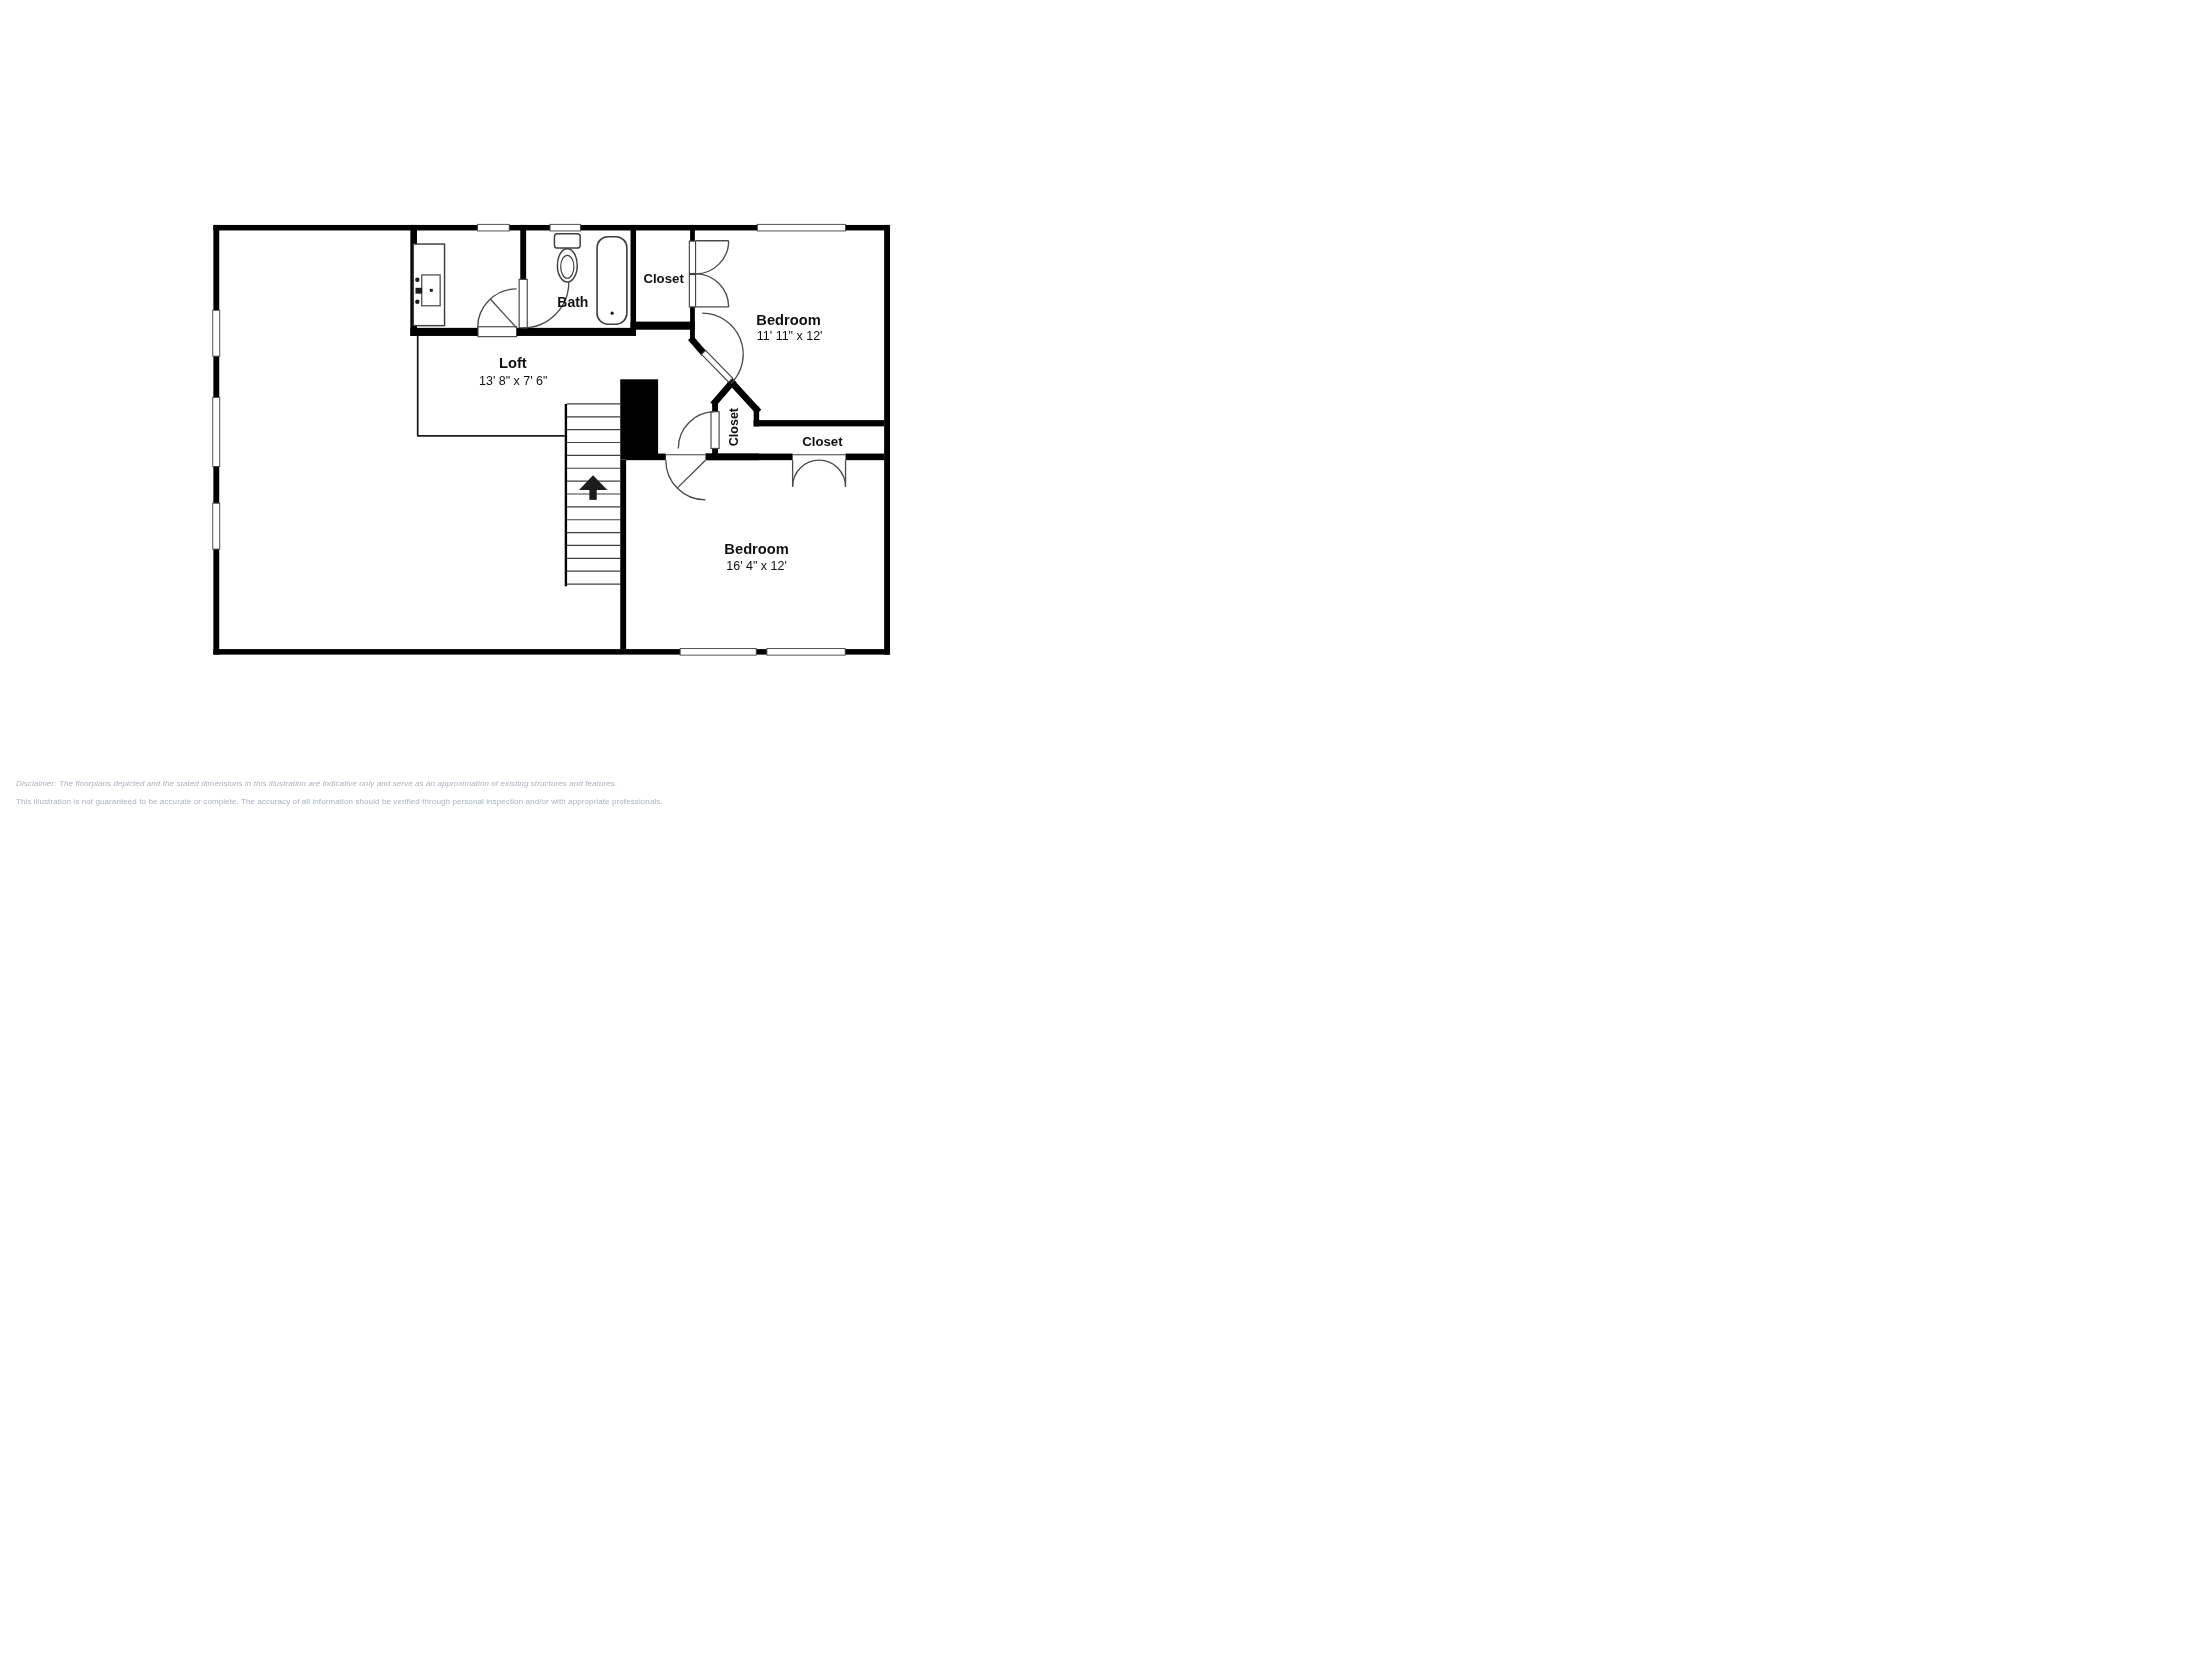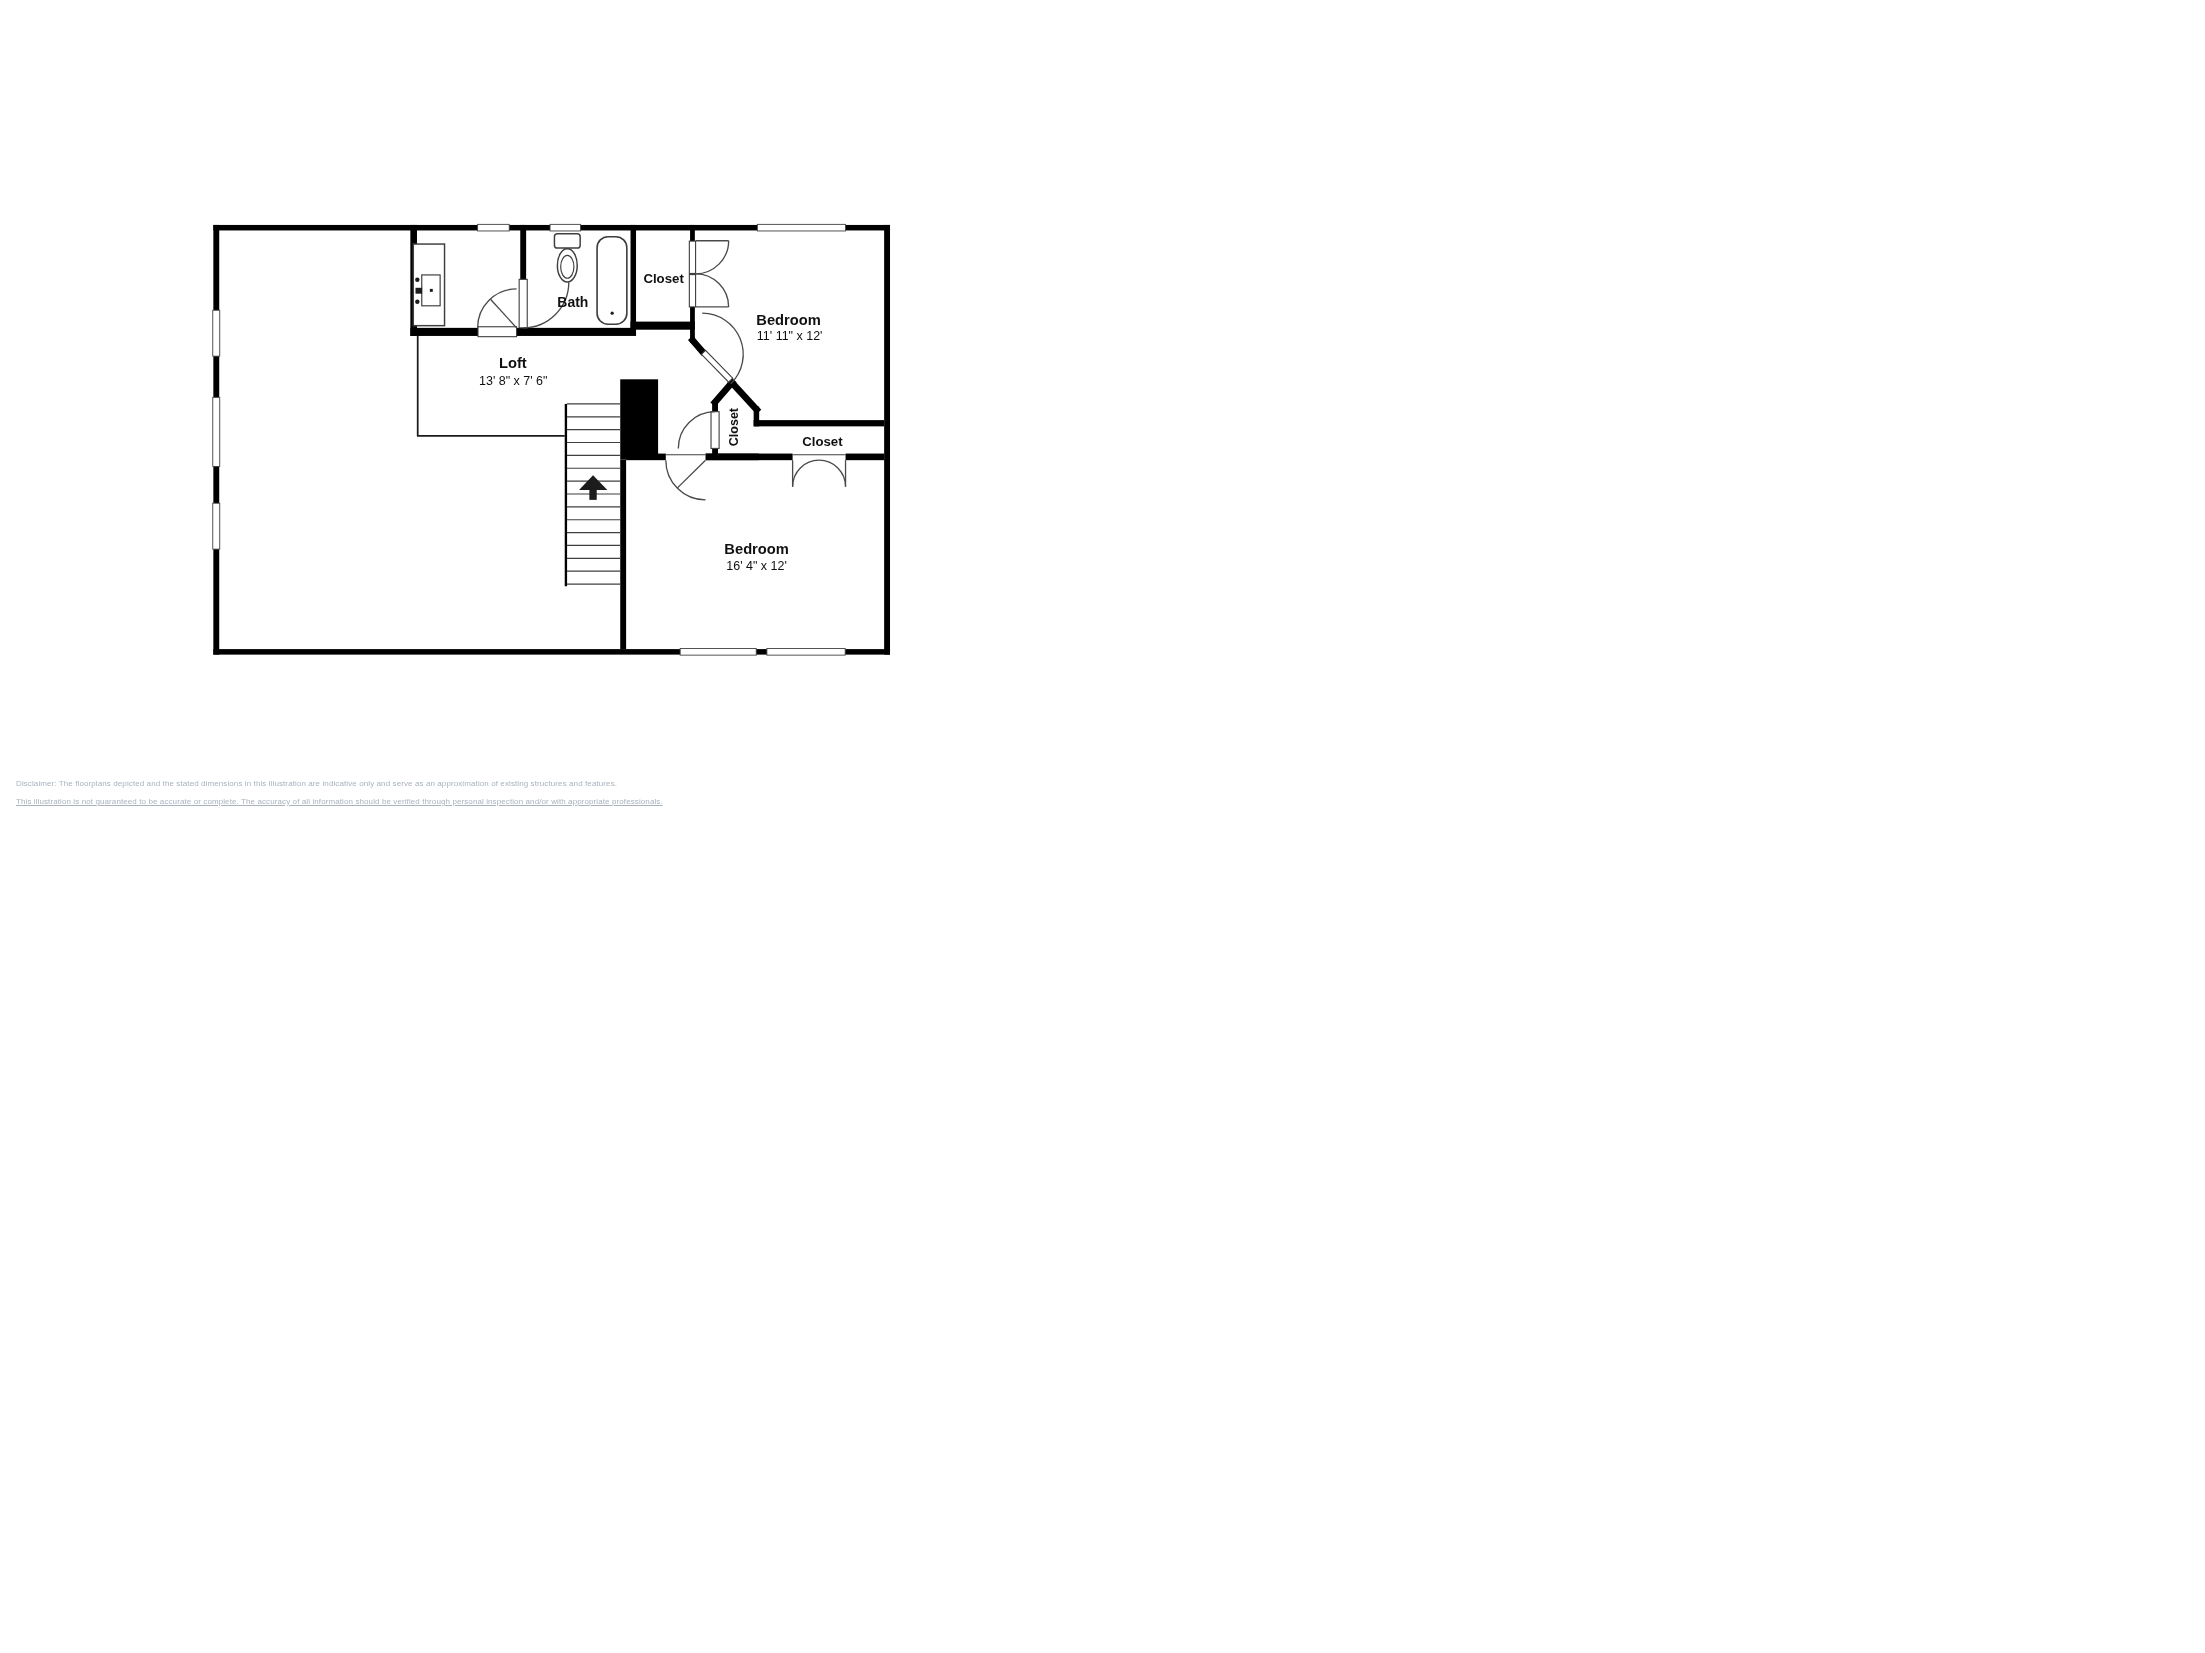--- a/index.html
+++ b/index.html
@@ -1,21 +1,21 @@
 <!DOCTYPE html>
 <html style="font-size:11.8px"><head>
 <meta charset="utf-8">
 <style>
   html,body{margin:0;padding:0;background:#ffffff;font-family:"Liberation Sans",sans-serif;}
   #stage{position:relative;width:1103px;height:827px;background:#fff;overflow:hidden;}
   #plan-svg{position:absolute;left:0;top:0;}
   .room-label{font-family:"Liberation Sans",sans-serif;font-weight:bold;fill:#111;}
   .room-dims{font-family:"Liberation Sans",sans-serif;font-weight:normal;fill:#111;}
   .disclaimer{position:absolute;left:16px;color:#a9b2bd;font-size:8px;letter-spacing:0.1px;white-space:nowrap;}
-  .disc1{top:779px;} .disc2{top:797px;text-decoration:underline;}
+  .disc1{top:779px;font-style:italic;} .disc2{top:797px;}
 </style>
 </head>
 <body>
 
 <div id="stage">
   <svg id="plan-svg" width="1103" height="827" viewBox="0 0 1500 1125">
 
     <g>
       <rect x="290" y="306" width="920.5" height="7.5" fill="#000"></rect>
       <rect x="290" y="306" width="8" height="584.5" fill="#000"></rect>

